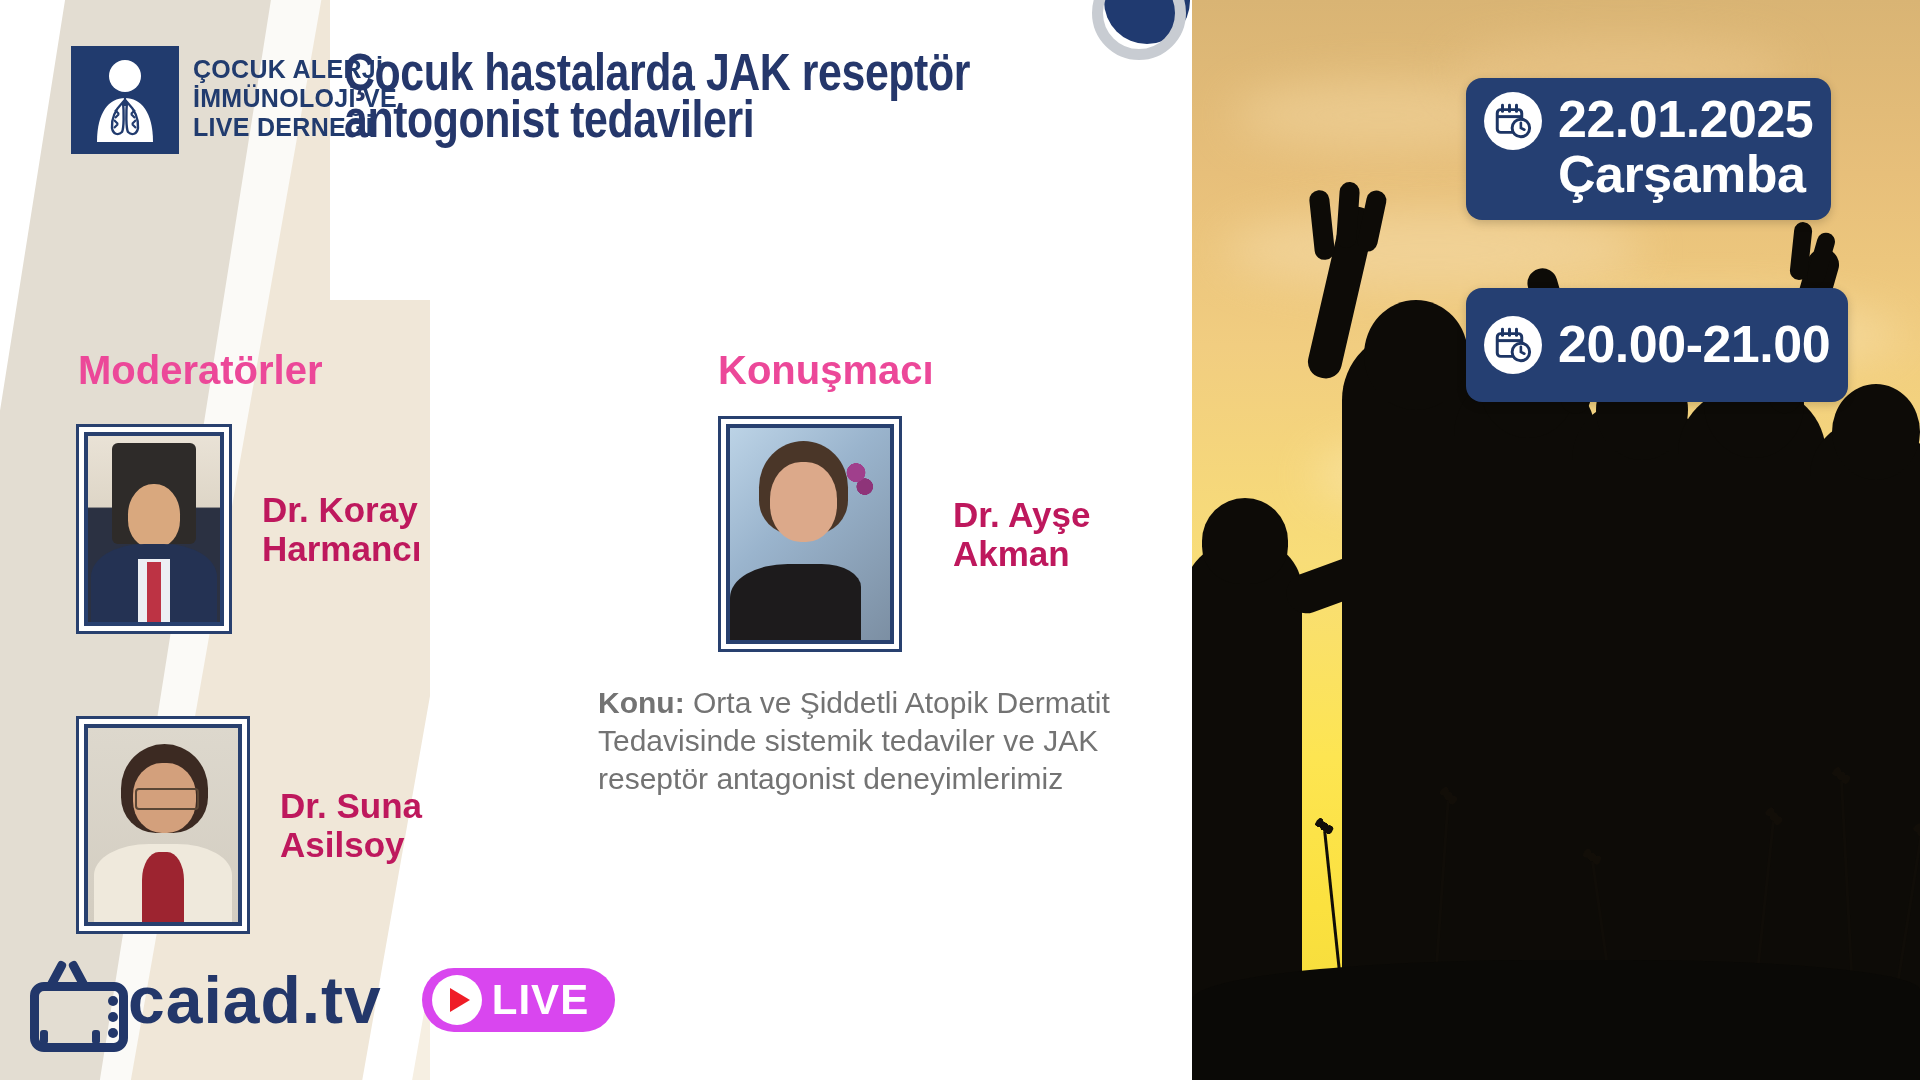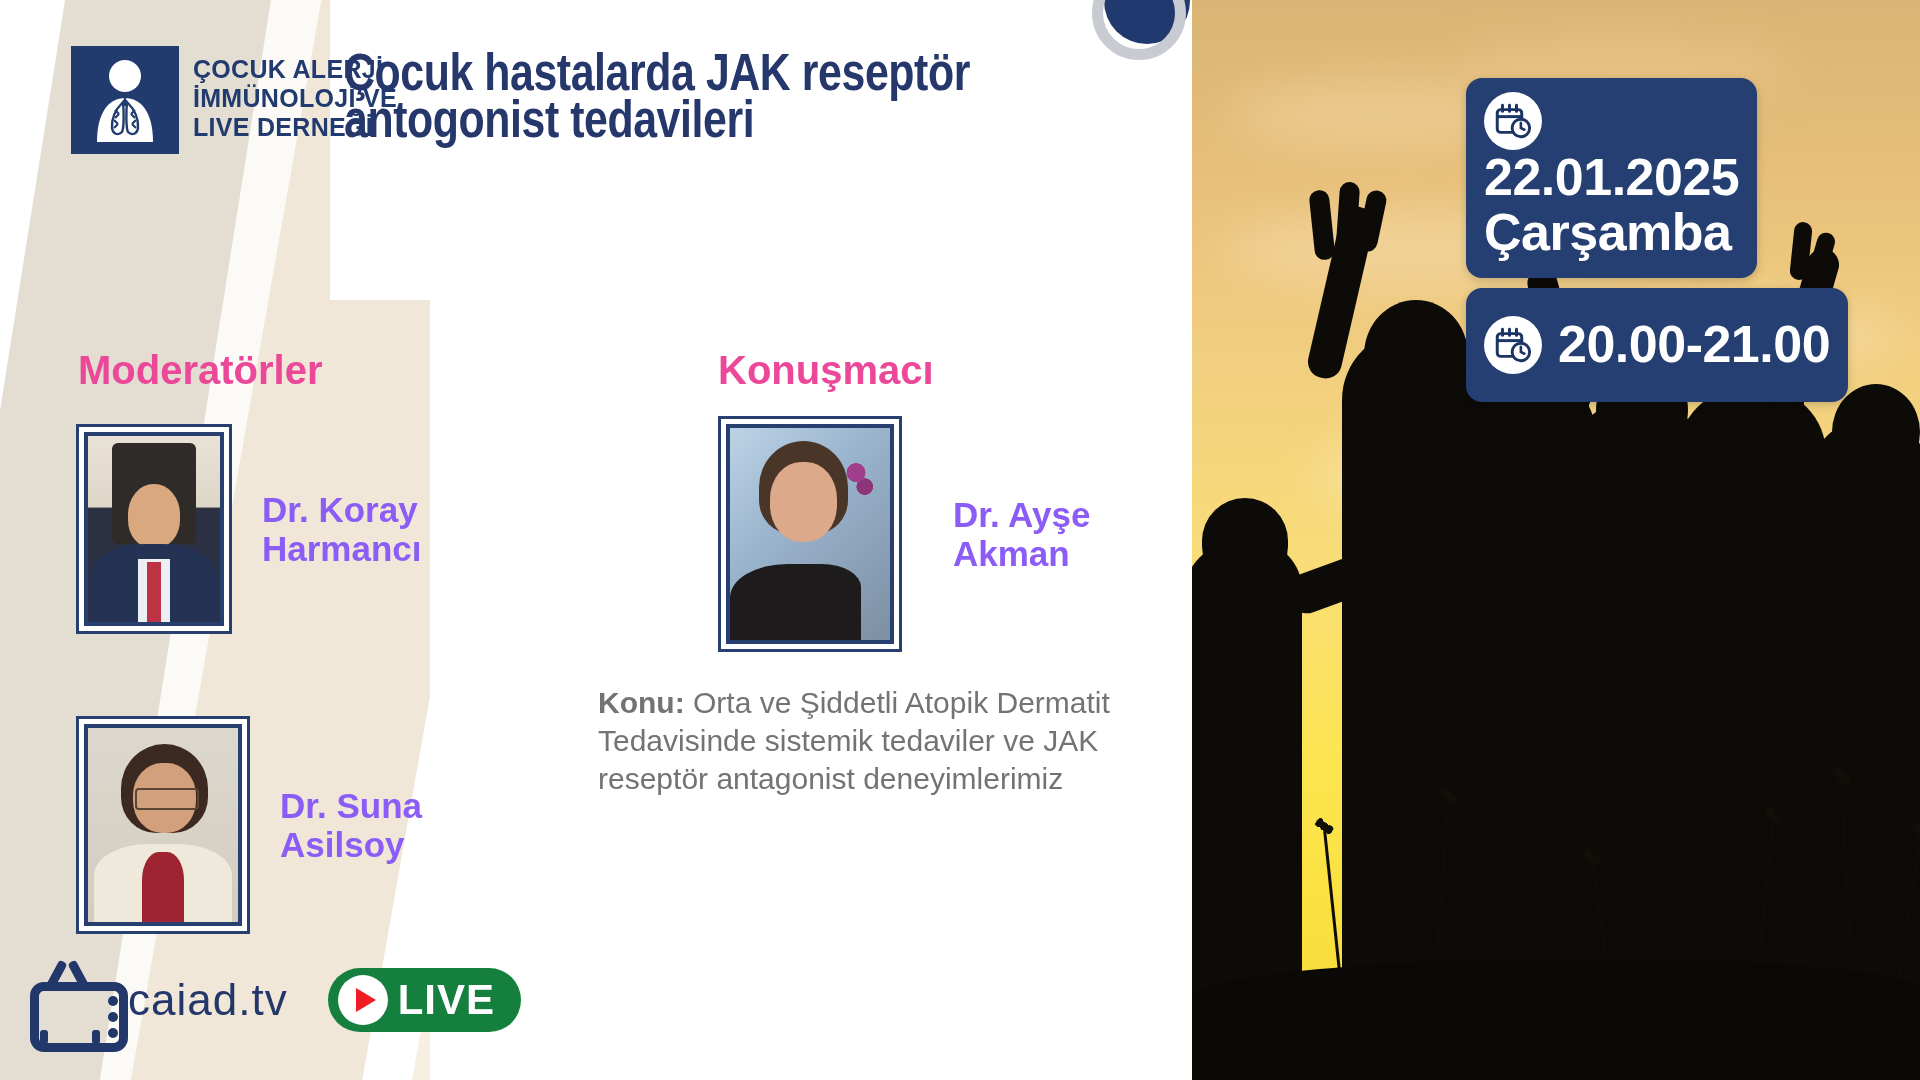--- a/index.html
+++ b/index.html
@@ -77,21 +77,21 @@
   #mod-head{left:78px;top:348px;}
   #spk-head{left:718px;top:348px;}
 
   
   .person{position:absolute;display:flex;align-items:center;z-index:10;}
   .frame{
     border:3px solid #28406f;padding:5px;background:#ffffff;flex:none;
   }
   .frame-inner{border:4px solid #28406f;overflow:hidden;position:relative;}
   .pname{
-    color:#8b5cf6;font-weight:700;font-size:35px;line-height:1.12;
+    color:#be185d;font-weight:700;font-size:35px;line-height:1.12;
     margin-left:30px;white-space:pre-line;
   }
   #mod1{left:76px;top:424px;}
   #mod1 .frame-inner{width:132px;height:186px;}
   #mod2{left:76px;top:716px;}
   #mod2 .frame-inner{width:150px;height:194px;}
   #spk1{left:718px;top:416px;gap:21px;}
   #spk1 .frame-inner{width:160px;height:212px;}
 
   
@@ -125,24 +125,24 @@
 
   
   .brand{position:absolute;left:30px;top:960px;display:flex;align-items:center;z-index:12;}
   .tv-icon{position:relative;width:92px;height:80px;flex:none;margin-right:6px;}
   .tv-body{position:absolute;left:0;top:22px;width:80px;height:52px;border:9px solid #22376a;border-radius:14px;}
   .tv-ant1{position:absolute;left:22px;top:0;width:9px;height:30px;background:#22376a;border-radius:4px;transform:rotate(28deg);}
   .tv-ant2{position:absolute;left:44px;top:0;width:9px;height:30px;background:#22376a;border-radius:4px;transform:rotate(-28deg);}
   .tv-knob{position:absolute;width:10px;height:10px;border-radius:50%;background:#22376a;left:78px;}
   .tv-foot{position:absolute;width:8px;height:14px;background:#22376a;border-radius:3px;top:70px;}
   .brand-name{
-    color:#23376a;font-weight:400;font-size:44px;letter-spacing:1px;line-height:1;
+    color:#23376a;font-weight:700;font-size:66px;letter-spacing:1px;line-height:1;
   }
   .live-pill{
-    display:flex;align-items:center;gap:10px;background:#15803d;border-radius:40px;
+    display:flex;align-items:center;gap:10px;background:#d946ef;border-radius:40px;
     padding:7px 26px 7px 10px;margin-left:40px;
   }
   .live-circle{
     width:50px;height:50px;border-radius:50%;background:#ffffff;
     display:flex;align-items:center;justify-content:center;flex:none;
   }
   .live-tri{
     width:0;height:0;border-left:20px solid #ef1c26;
     border-top:12px solid transparent;border-bottom:12px solid transparent;margin-left:6px;
   }
@@ -161,21 +161,21 @@
   }
   .weed{position:absolute;bottom:70px;width:3px;background:#100d08;transform-origin:bottom center;}
   .weed:after{content:"";position:absolute;top:-14px;left:-8px;width:19px;height:19px;border-radius:50%;
     background:radial-gradient(circle,#120e08 0 30%,transparent 32%),radial-gradient(circle at 25% 25%,#120e08 0 22%,transparent 24%),radial-gradient(circle at 75% 70%,#120e08 0 22%,transparent 24%);}
 
   
   .badge{
     position:absolute;background:#253f72;border-radius:16px;display:flex;align-items:center;
     z-index:20;box-shadow:0 3px 10px rgba(0,0,0,.18);
   }
-  #date-badge{left:1466px;top:78px;padding:14px 18px 18px 18px;flex-direction:column;align-items:flex-start;}
+  #date-badge{left:1466px;top:78px;padding:14px 18px 18px 18px;flex-direction:row;align-items:flex-start;}
   #time-badge{left:1466px;top:288px;padding:28px 18px;}
   .badge-icon{
     width:58px;height:58px;border-radius:50%;background:#ffffff;flex:none;
     display:flex;align-items:center;justify-content:center;margin-right:16px;
   }
   .badge-text{color:#ffffff;font-weight:700;font-size:52px;line-height:1.06;letter-spacing:-.5px;white-space:pre-line;}
   #time-badge .badge-text{font-size:52px;}
 </style>
 </head>
 <body>

